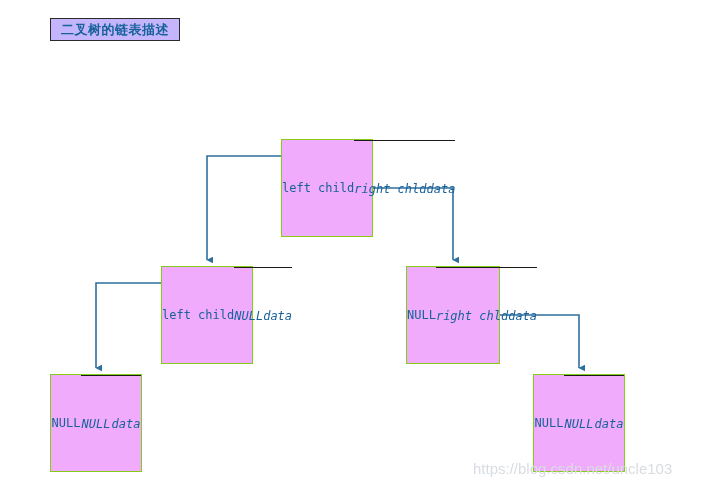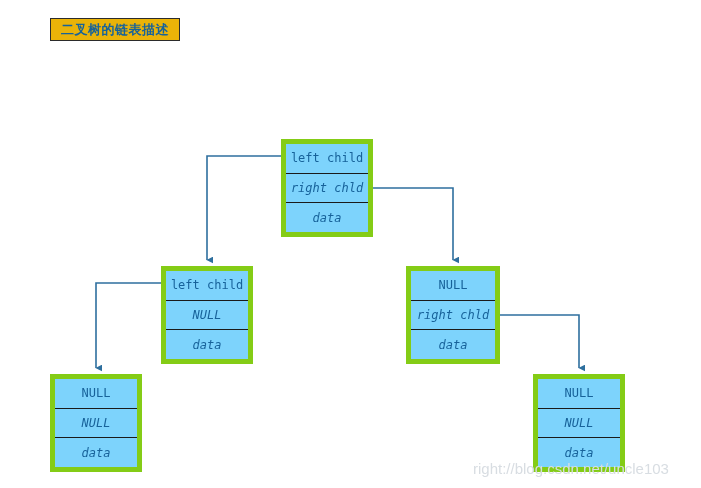--- a/index.html
+++ b/index.html
@@ -22,21 +22,21 @@
     height: 488px;
   }
 
   
   .title-badge {
     position: absolute;
     left: 50px;
     top: 18px;
     width: 130px;
     height: 23px;
-    background: #eab308;
+    background: #c4b5fd;
     border: 1px solid #2b2b2b;
     box-sizing: border-box;
     display: flex;
     align-items: center;
     justify-content: center;
     color: #17629a;
     font-family: "DejaVu Sans", sans-serif;
     font-size: 13px;
     font-weight: 600;
     letter-spacing: 0.5px;
@@ -51,24 +51,24 @@
     top: 0;
     width: 701px;
     height: 488px;
     pointer-events: none;
   }
 
   
   .node {
     position: absolute;
     box-sizing: border-box;
-    background: #7dd3fc;
-    border: 5px solid #84cc16;
+    background: #f0abfc;
+    border: 1px solid #84cc16;
     display: flex;
-    flex-direction: column;
+    flex-direction: row;
   }
   .node-cell {
     flex: 1 1 0;
     display: flex;
     align-items: center;
     justify-content: center;
     color: #17629a;
     font-family: "DejaVu Sans Mono", monospace;
     font-size: 12px;
     line-height: 1;
@@ -139,15 +139,15 @@
     <div class="node-cell">NULL</div>
     <div class="node-cell">data</div>
   </div>
 
   <div class="node" style="left:533px; top:374px; width:92px; height:98px;">
     <div class="node-cell">NULL</div>
     <div class="node-cell">NULL</div>
     <div class="node-cell">data</div>
   </div>
 
-  <div class="watermark">right://blog.csdn.net/uncle103</div>
+  <div class="watermark">https://blog.csdn.net/uncle103</div>
 
 </div>
 
 </body></html>

